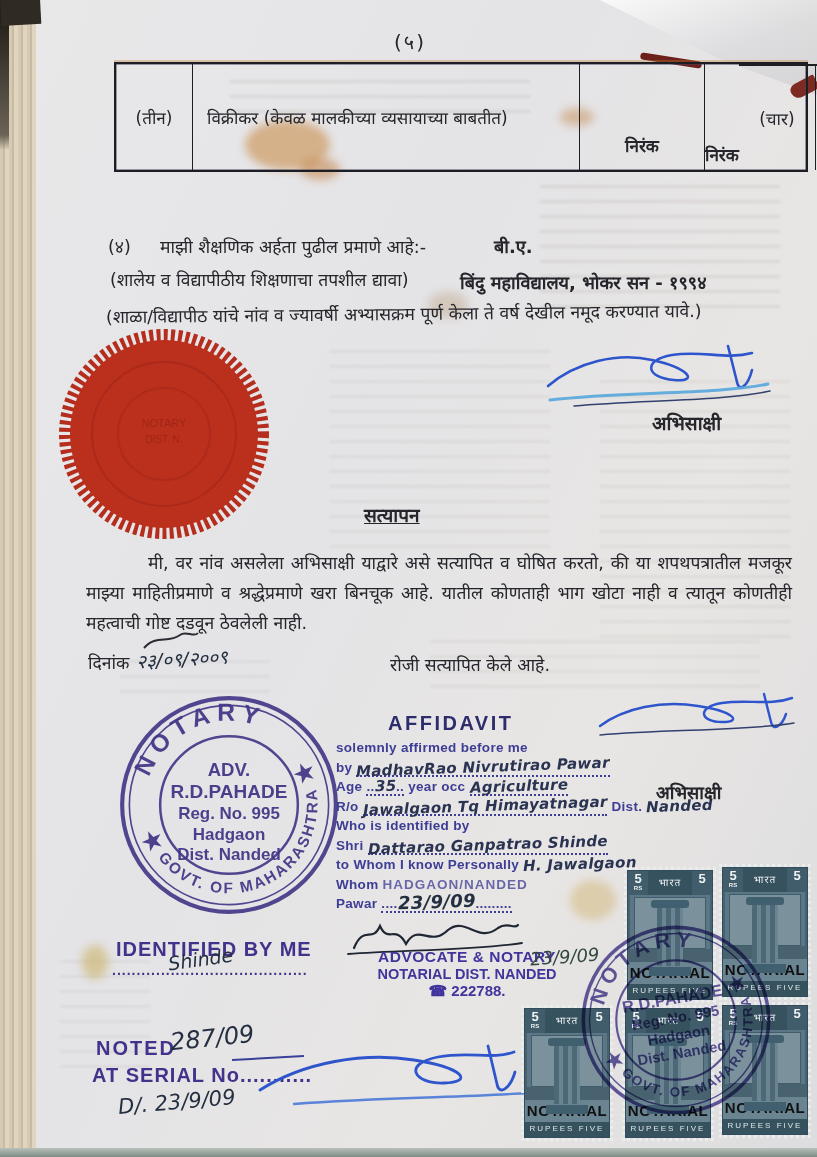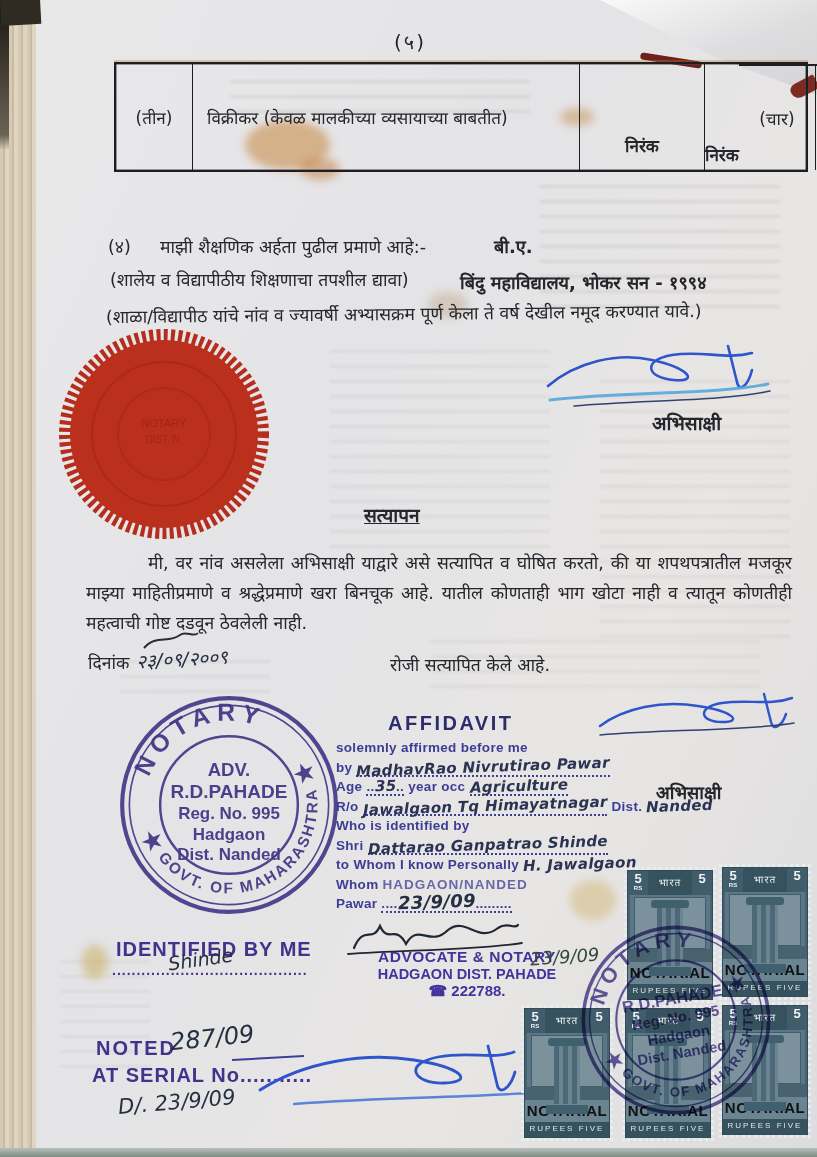--- a/index.html
+++ b/index.html
@@ -230,21 +230,21 @@
   </svg>
   <div class="abs mr bold" style="left:656px;top:780px;font-size:18px;">अभिसाक्षी</div>
 
   <svg class="abs" style="left:346px;top:912px;" width="180" height="46">
     <path d="M8 36 C18 12 26 32 34 14 C42 32 50 12 60 32 C72 10 84 36 102 18 C120 4 132 32 152 16 C162 9 168 18 172 13" fill="none" stroke="#1f2733" stroke-width="2.2" stroke-linecap="round"></path>
     <path d="M2 42 C60 38 132 38 176 31" fill="none" stroke="#1f2733" stroke-width="1.8" stroke-linecap="round"></path>
   </svg>
 
   <div class="abs notary-lines">
     <div class="n2">ADVOCATE &amp; NOTARY</div>
-    <div class="n3">HADGAON DIST. PAHADE</div>
+    <div class="n3">NOTARIAL DIST. NANDED</div>
     <div class="n4">
       <span>☎</span>
       <span>222788.</span>
     </div>
   </div>
   <div class="abs hw ink-green" style="left:530px;top:946px;font-size:18px;transform:rotate(-4deg);">23/9/09</div>
 
   <div class="abs pstamp" style="left:116px;top:938px;font-size:20px;letter-spacing:1px;">IDENTIFIED BY ME</div>
   <div class="abs pstamp" style="left:112px;top:962px;font-size:14px;letter-spacing:1px;">........................................</div>
   <div class="abs hw ink-dark" style="left:168px;top:948px;font-size:19px;transform:rotate(-8deg);">Shinde</div>

